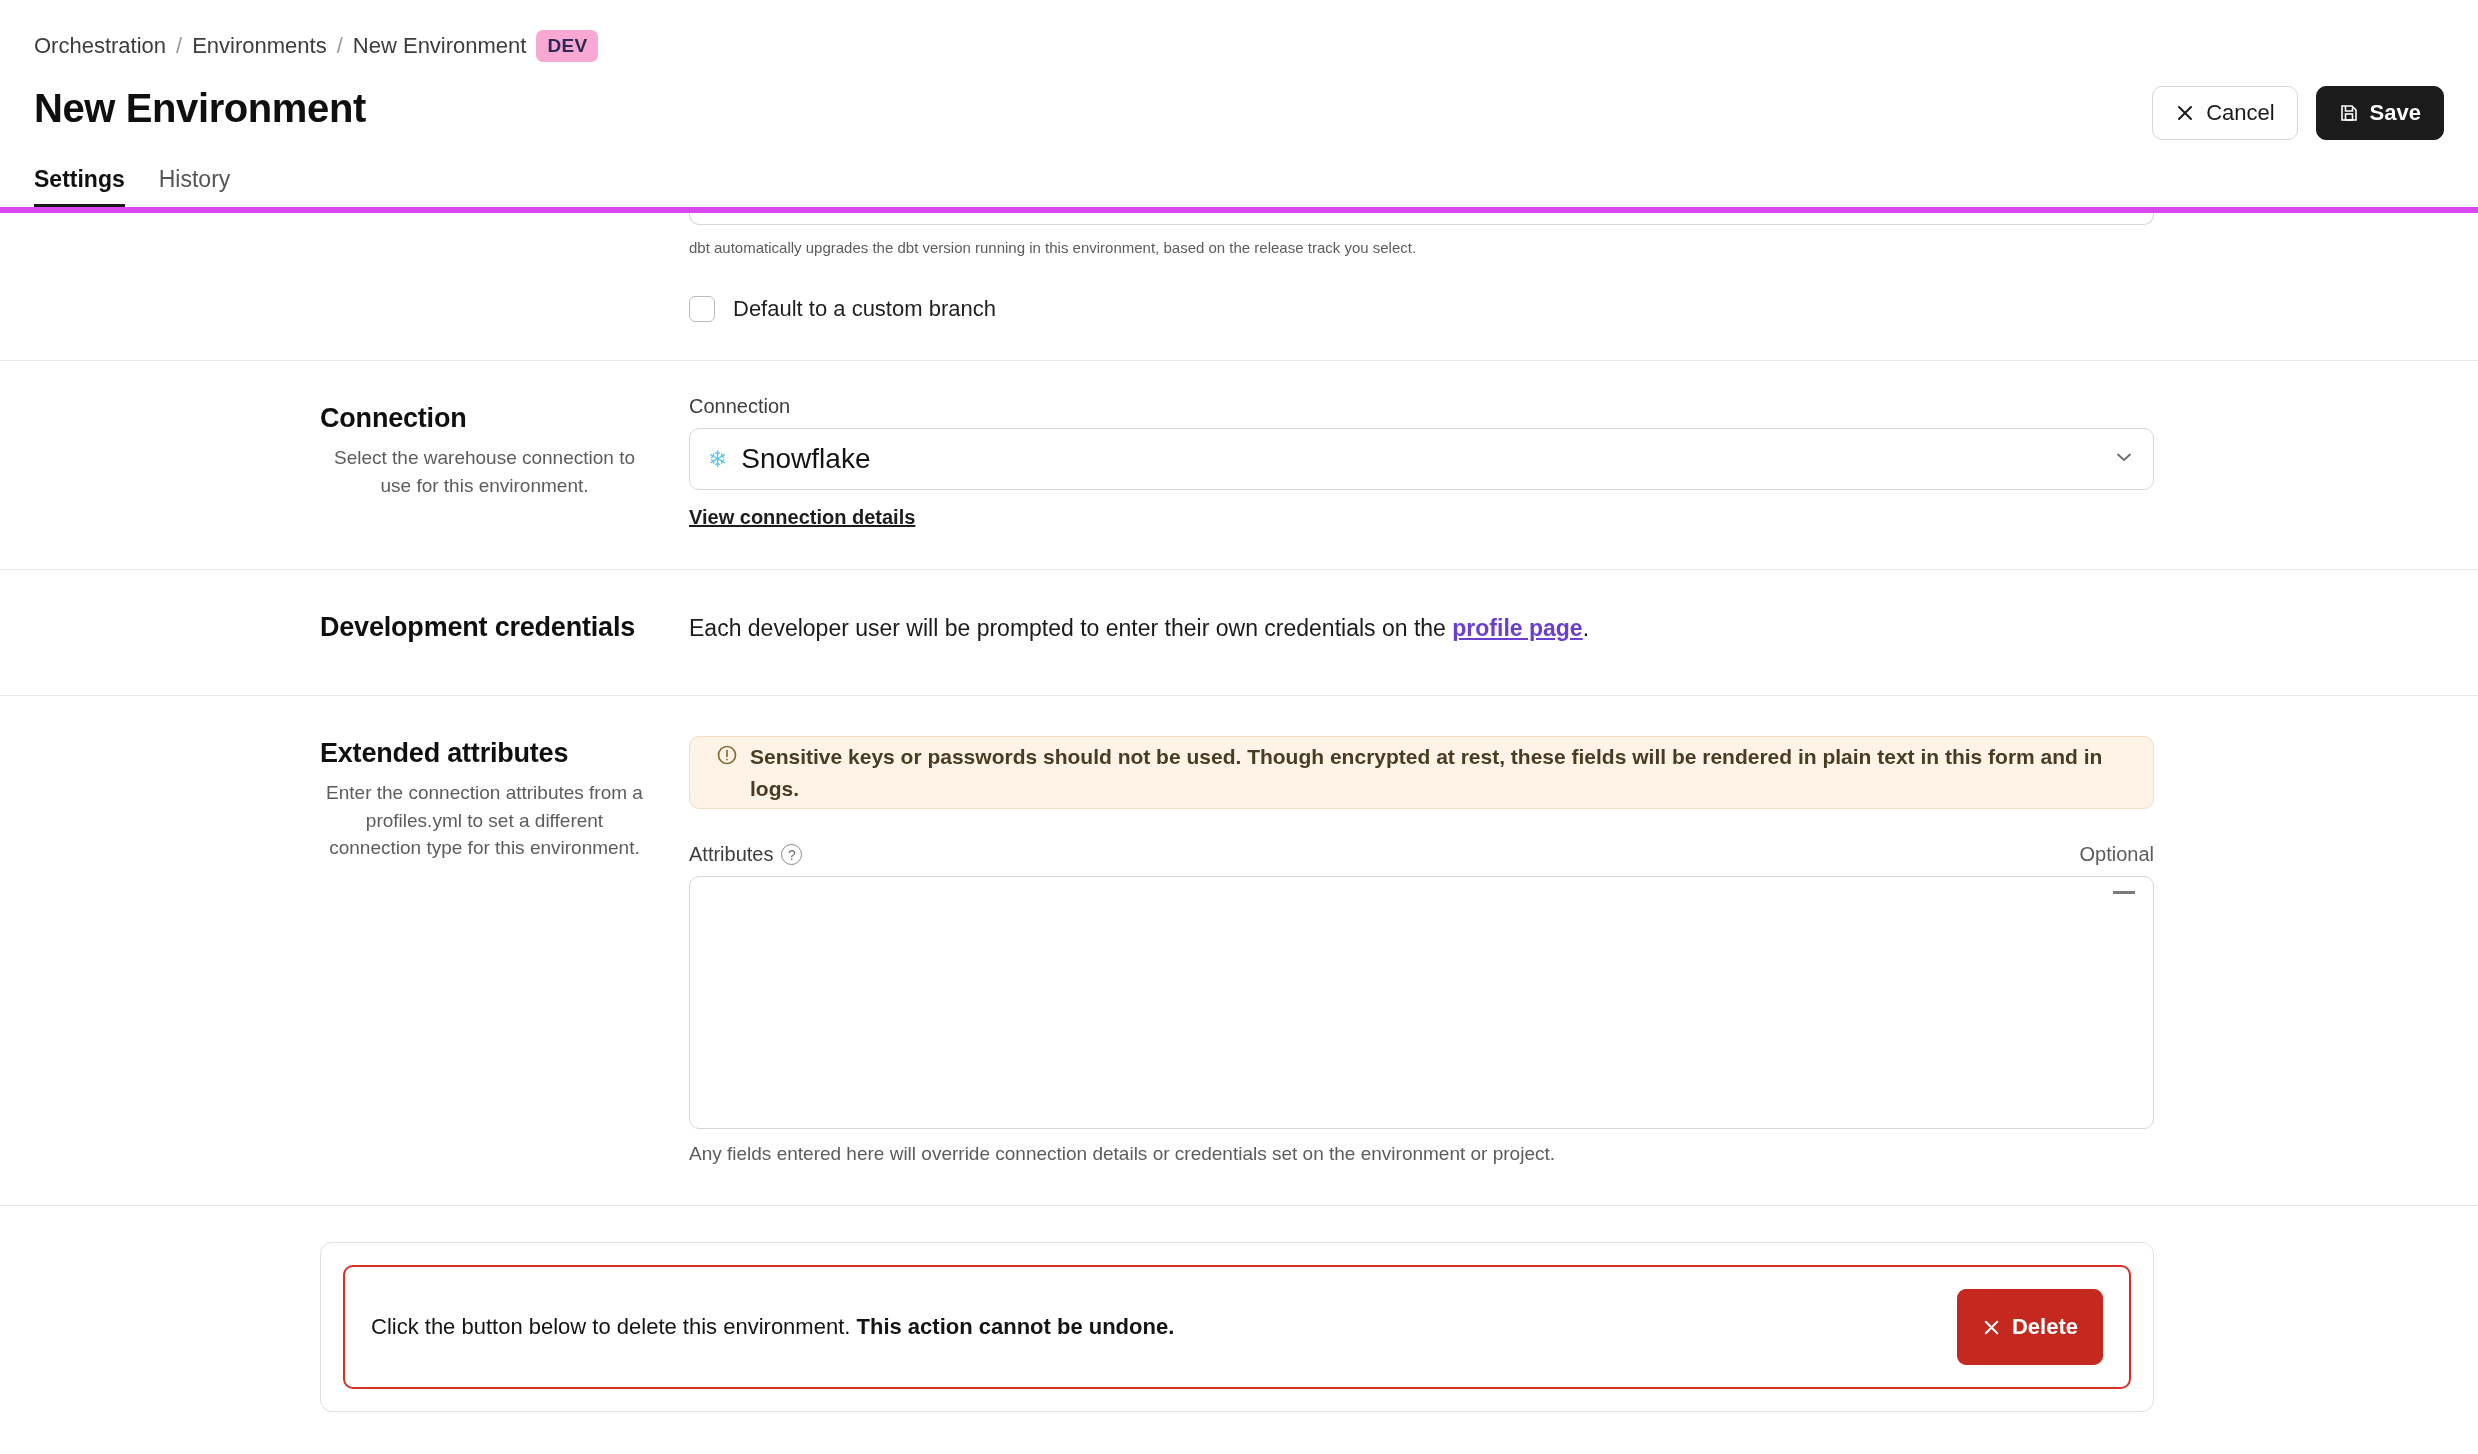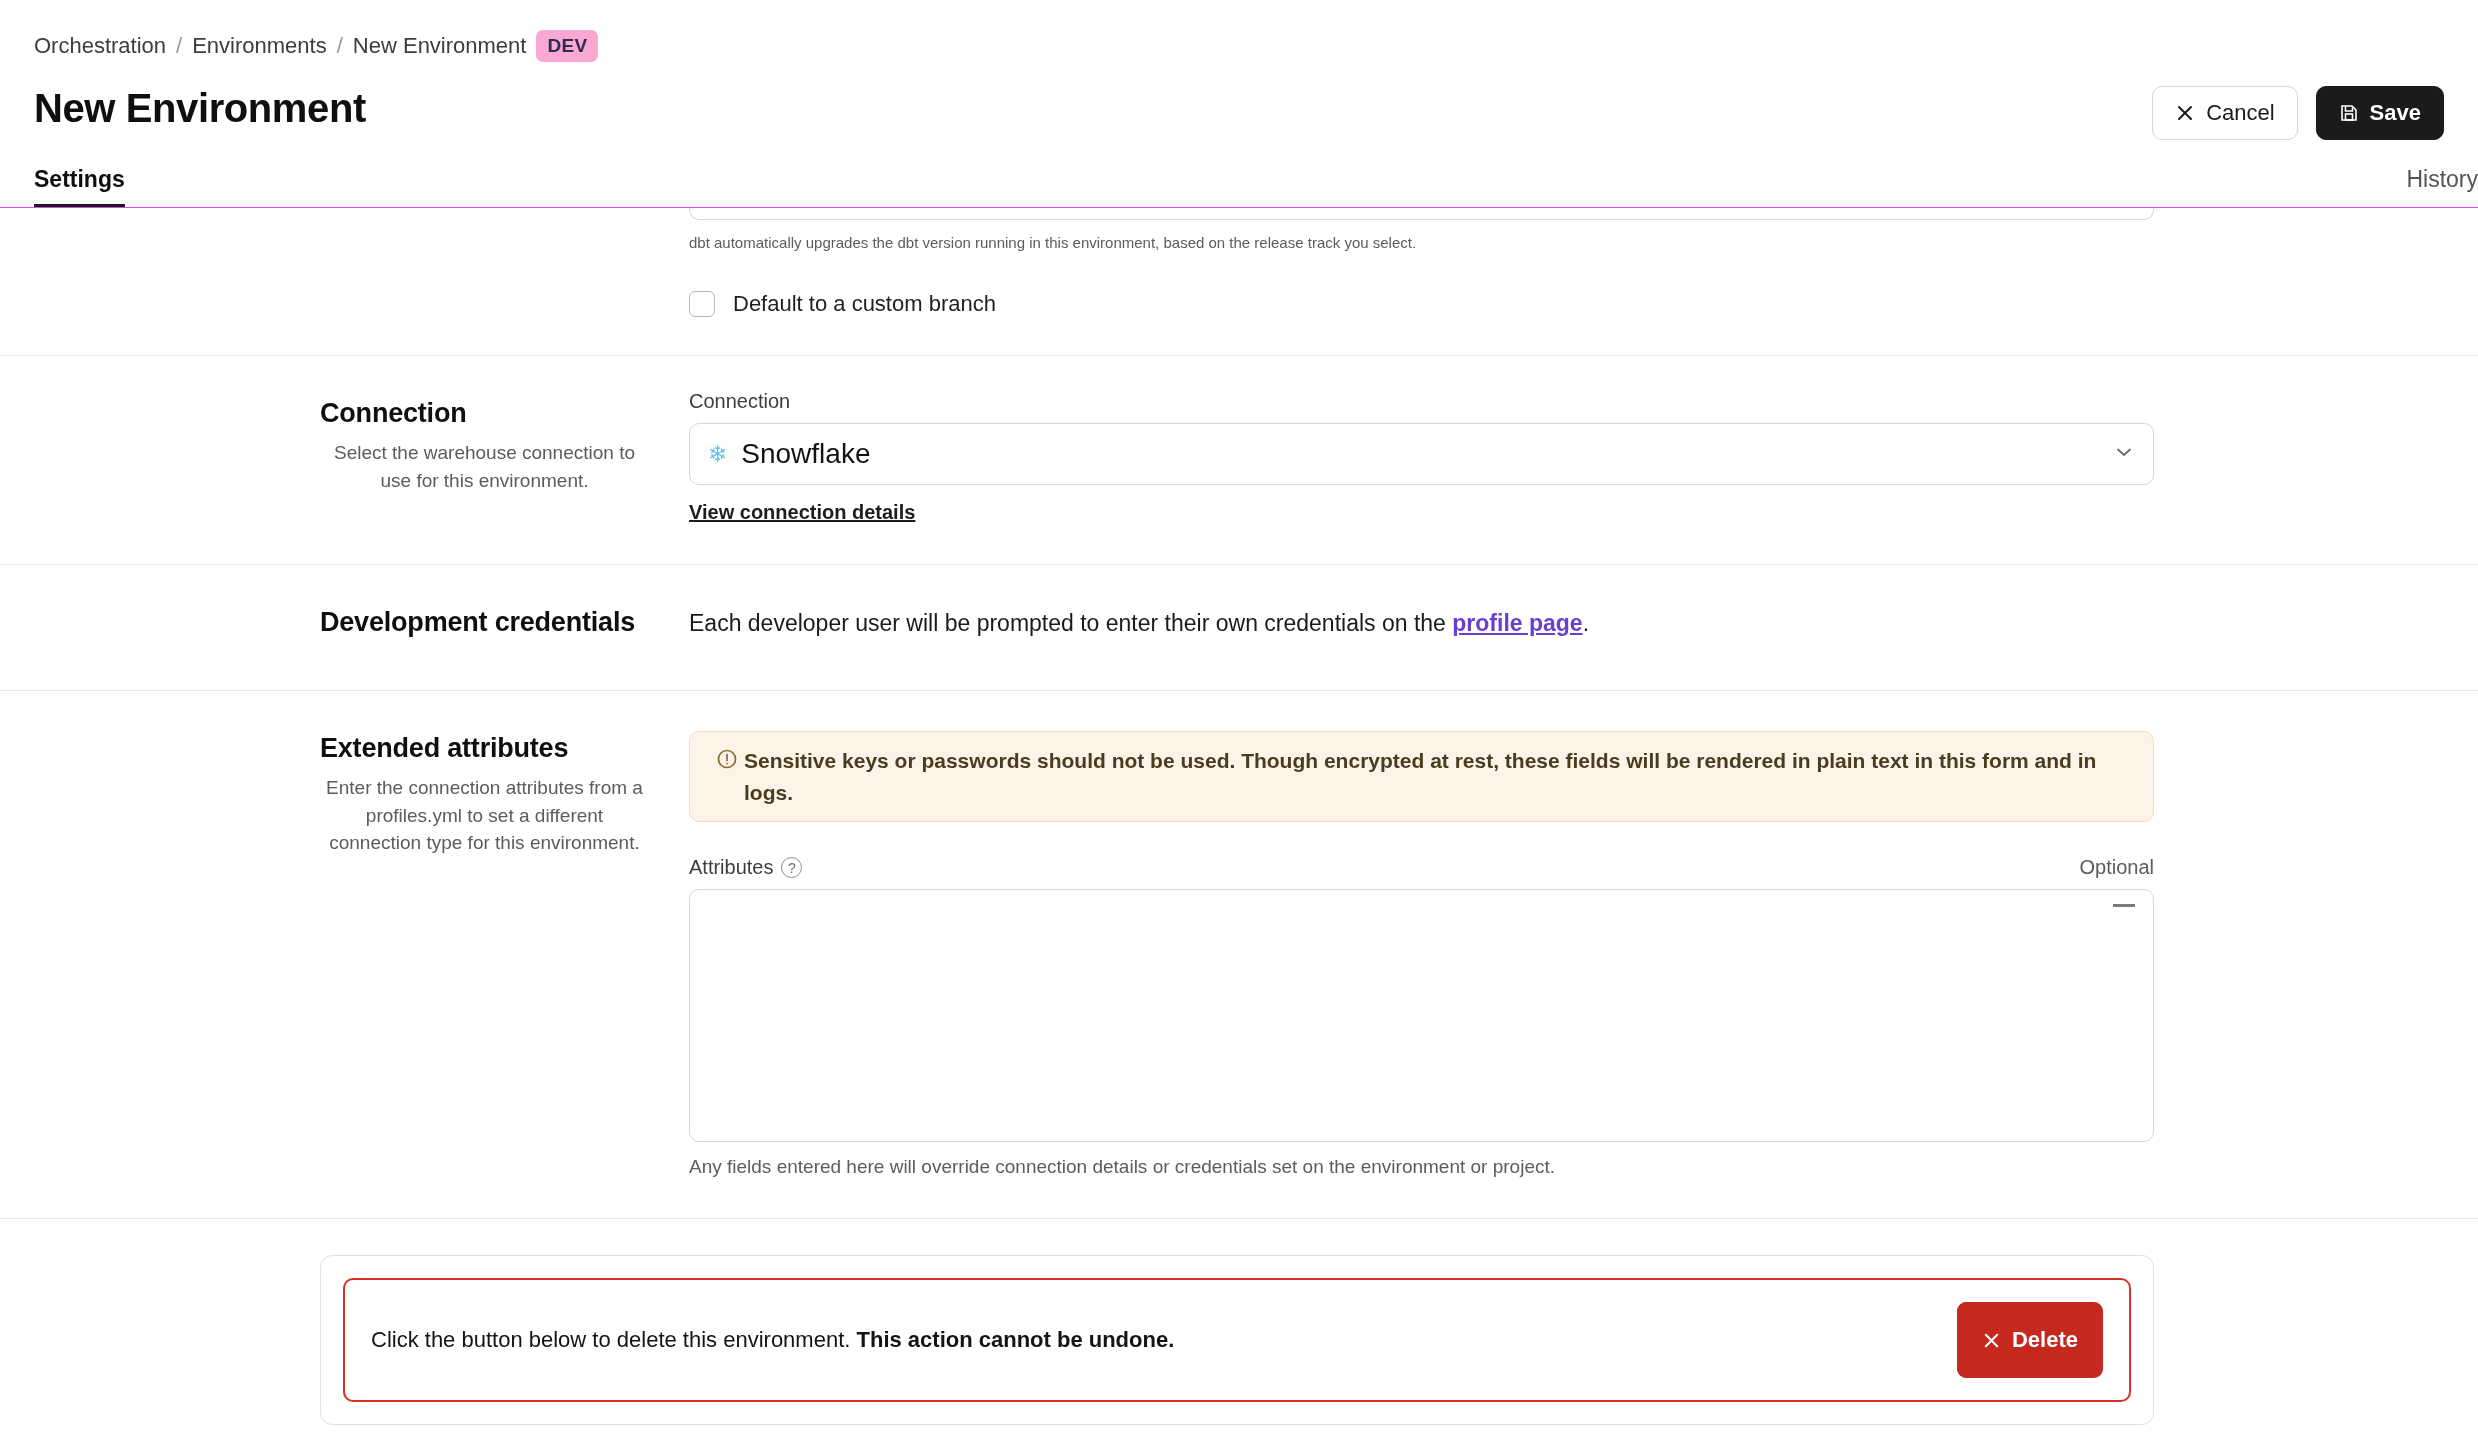--- a/index.html
+++ b/index.html
@@ -69,23 +69,22 @@
     border-color: #1b1b1b;
     font-weight: bold;
   }
   .btn svg { display: block; }
 
   
   .tabs {
     display: flex;
     gap: 34px;
     padding: 26px 0 0 34px;
-    border-bottom: 1px solid #d946ef;
+    border-bottom: 6px solid #d946ef;
     position: relative;
-    justify-content: space-between;
   }
   .tab {
     font-size: 23px;
     padding-bottom: 14px;
     color: #555;
     cursor: pointer;
   }
   .tab.active {
     color: #0f0f0f;
     font-weight: bold;
@@ -205,25 +204,25 @@
   .devcred-text a {
     color: #6a3fcf;
     font-weight: bold;
     text-decoration: underline;
     cursor: pointer;
   }
 
   
   .callout {
     display: flex;
-    gap: 6px;
+    gap: 12px;
     background: #fdf3e7;
     border: 1px solid #f3dcc0;
     border-radius: 10px;
-    padding: 13px 26px;
+    padding: 4px 26px;
     margin-bottom: 34px;
   }
   .callout .ico { color: #8a6a33; flex: 0 0 auto; margin-top: 3px; }
   .callout .txt {
     font-size: 21px;
     font-weight: bold;
     line-height: 1.5;
     color: #4a3c22;
   }
 

